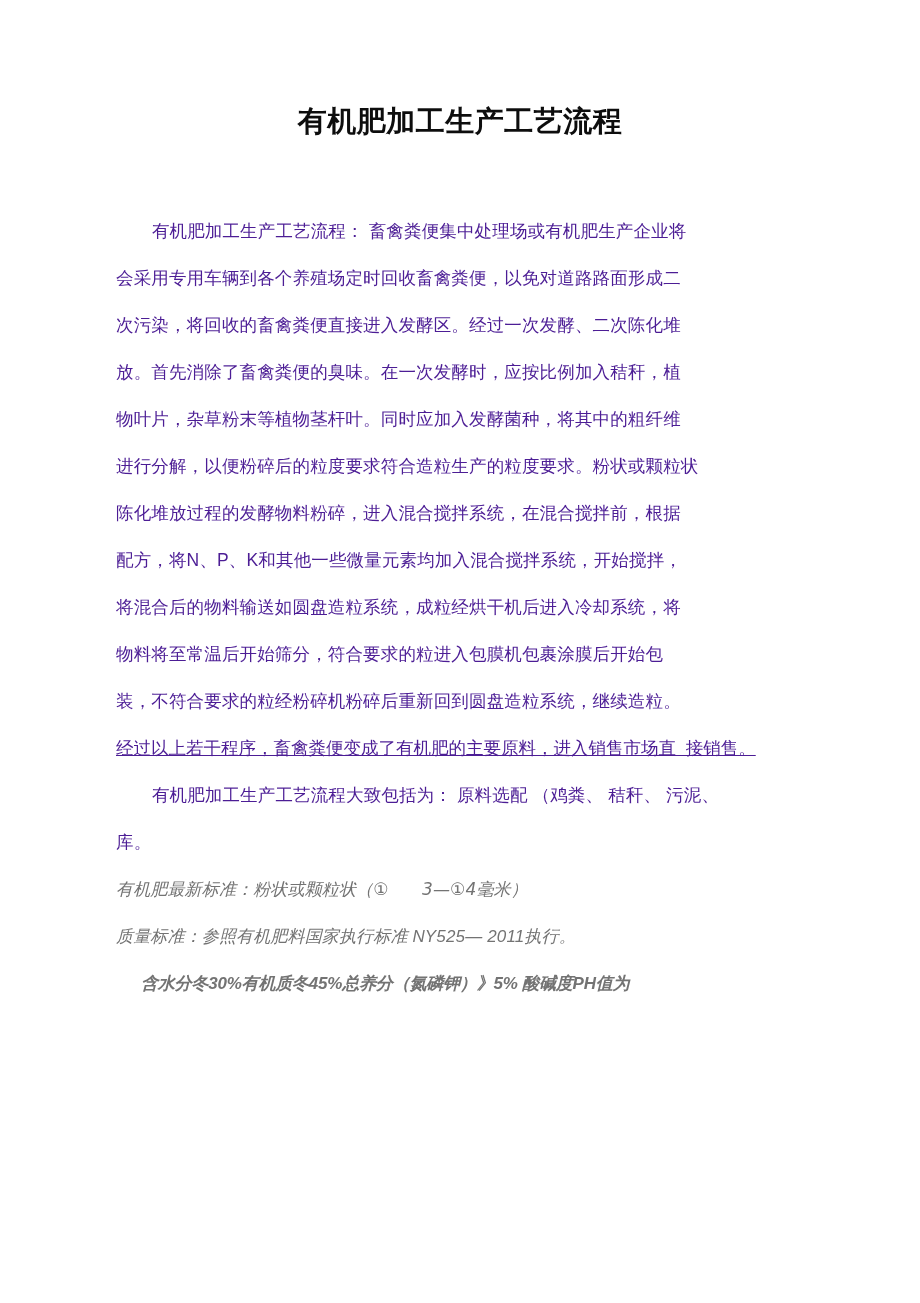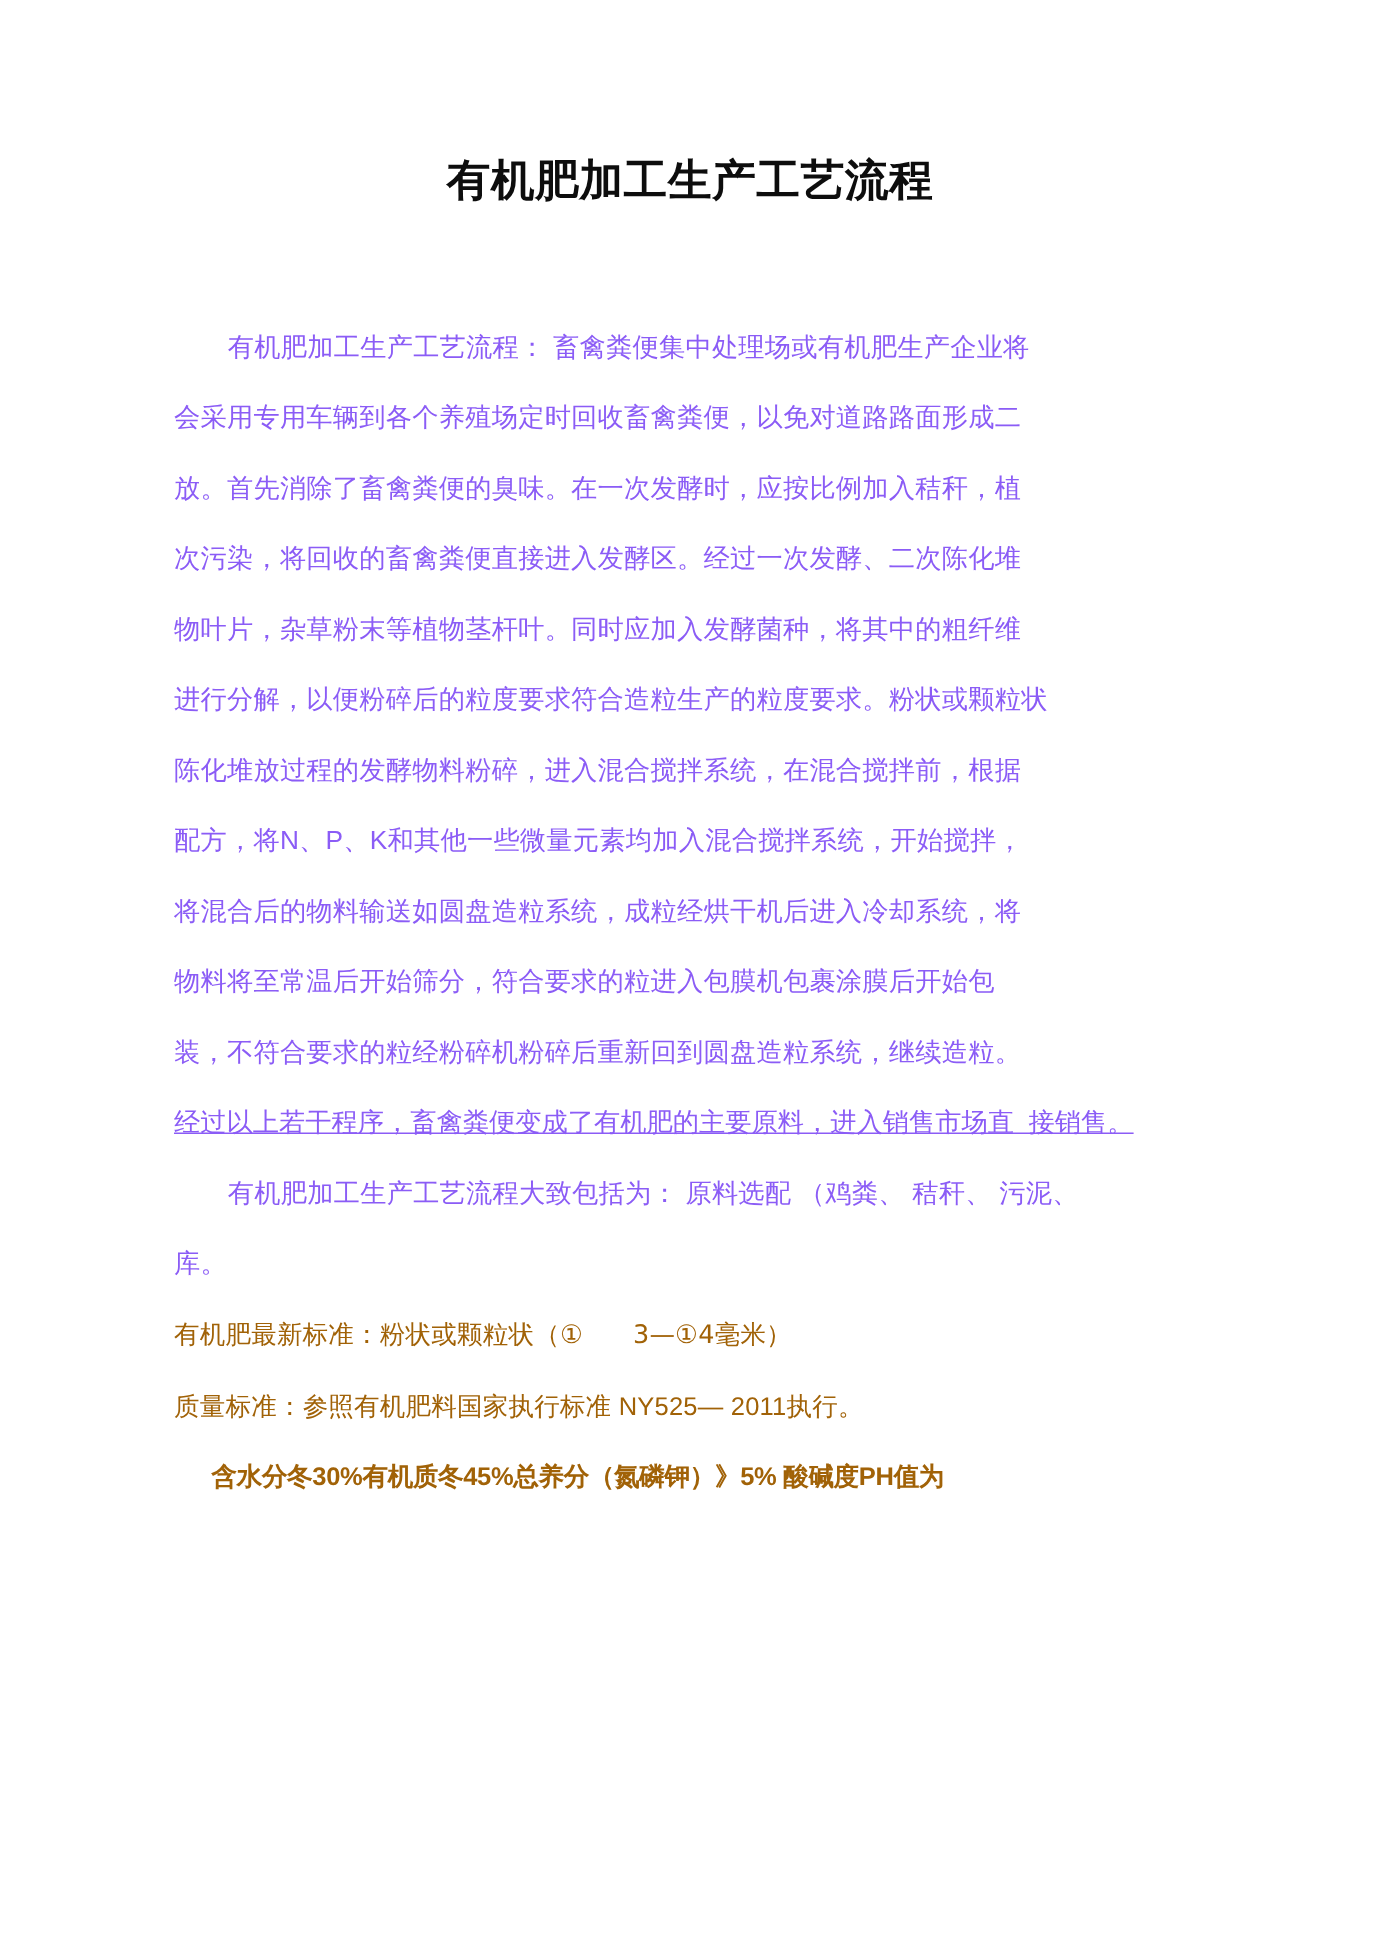--- a/index.html
+++ b/index.html
@@ -52,41 +52,42 @@
   }
   .para.flow-block {
     margin-top: 0;
   }
   .line {
     display: block;
     white-space: pre;
     font-size: 17.5px;
     line-height: 47px;
     letter-spacing: 0.15px;
-    color: #8b5cf6;
+    color: #4c1d95;
   }
   .line.tight {
     letter-spacing: 0px;
     text-decoration: underline;
   }
   .indent {
     padding-left: 2.05em;
   }
   .sep {
     font-size: 9px;
     vertical-align: -1px;
     letter-spacing: 0;
     font-family: "DejaVu Sans", sans-serif;
   }
   .spec-line {
     display: block;
     white-space: pre;
     font-size: 17px;
     line-height: 47px;
-    color: #a16207;
+    color: #737373;
+    font-style: italic;
   }
   .spec-line.bold {
     font-weight: bold;
     letter-spacing: -0.2px;
     margin-left: 25px;
   }
   .circled {
     font-family: "DejaVu Sans", sans-serif;
   }
 </style>
@@ -95,22 +96,22 @@
 
 <div class="page">
 
   <div class="doc-title">有机肥加工生产工艺流程</div>
 
   <div class="body-block">
 
     <div class="para">
       <span class="line indent">有机肥加工生产工艺流程： 畜禽粪便集中处理场或有机肥生产企业将</span>
       <span class="line">会采用专用车辆到各个养殖场定时回收畜禽粪便，以免对道路路面形成二</span>
+      <span class="line">次污染，将回收的畜禽粪便直接进入发酵区。经过一次发酵、二次陈化堆</span>
       <span class="line">放。首先消除了畜禽粪便的臭味。在一次发酵时，应按比例加入秸秆，植</span>
-      <span class="line">次污染，将回收的畜禽粪便直接进入发酵区。经过一次发酵、二次陈化堆</span>
       <span class="line">物叶片，杂草粉末等植物茎杆叶。同时应加入发酵菌种，将其中的粗纤维</span>
       <span class="line">进行分解，以便粉碎后的粒度要求符合造粒生产的粒度要求。粉状或颗粒状</span>
       <span class="line">陈化堆放过程的发酵物料粉碎，进入混合搅拌系统，在混合搅拌前，根据</span>
       <span class="line">配方，将N、P、K和其他一些微量元素均加入混合搅拌系统，开始搅拌，</span>
       <span class="line">将混合后的物料输送如圆盘造粒系统，成粒经烘干机后进入冷却系统，将</span>
       <span class="line">物料将至常温后开始筛分，符合要求的粒进入包膜机包裹涂膜后开始包</span>
       <span class="line">装，不符合要求的粒经粉碎机粉碎后重新回到圆盘造粒系统，继续造粒。</span>
       <span class="line tight">经过以上若干程序，畜禽粪便变成了有机肥的主要原料，进入销售市场直  接销售。</span>
     </div>
 

